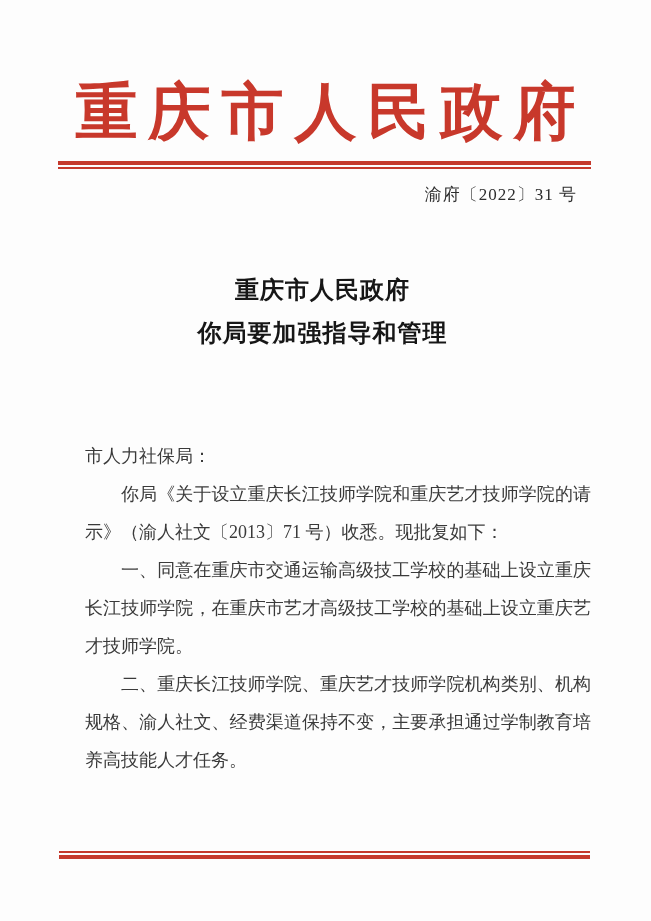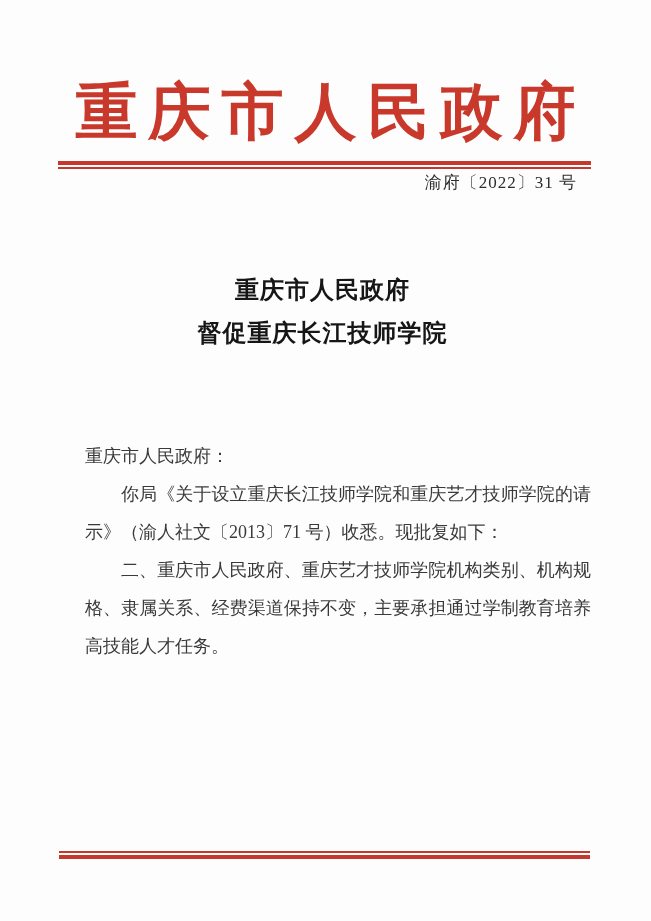--- a/index.html
+++ b/index.html
@@ -41,21 +41,21 @@
   }
   .rule-header { top: 161px; }
   .rule-footer { top: 851px; left: 59px; width: 531px; }
   .rule .thick { height: 3.5px; background: #c5392c; }
   .rule .gap   { height: 2.5px; background: transparent; }
   .rule .thin  { height: 1.5px; background: #c5392c; }
 
   
   .doc-number {
     position: absolute;
-    top: 172px;
+    top: 184px;
     right: 74px;
     font-size: 17px;
     line-height: 22px;
     color: #2d2d2d;
     letter-spacing: 1px;
     white-space: nowrap;
   }
 
   
   .doc-title {
@@ -100,27 +100,28 @@
   <div class="rule rule-header">
     <div class="thick"></div>
     <div class="gap"></div>
     <div class="thin"></div>
   </div>
 
   <div class="doc-number">渝府〔2022〕31 号</div>
 
   <div class="doc-title">
     <div>重庆市人民政府</div>
-    <div>督促重庆长江技师学院</div>
+    <div>你局要加强指导和管理</div>
   </div>
 
   <div class="doc-body">
-    <p>重庆市人民政府：</p>
+    <p>市人力社保局：</p>
     <p class="indent">你局《关于设立重庆长江技师学院和重庆艺才技师学院的请示》（渝人社文〔2013〕71 号）收悉。现批复如下：</p>
-    <p class="indent">二、重庆市人民政府、重庆艺才技师学院机构类别、机构规格、隶属关系、经费渠道保持不变，主要承担通过学制教育培养高技能人才任务。</p>
+    <p class="indent">一、同意在重庆市交通运输高级技工学校的基础上设立重庆长江技师学院，在重庆市艺才高级技工学校的基础上设立重庆艺才技师学院。</p>
+    <p class="indent">二、重庆长江技师学院、重庆艺才技师学院机构类别、机构规格、渝人社文、经费渠道保持不变，主要承担通过学制教育培养高技能人才任务。</p>
   </div>
 
   <div class="rule rule-footer">
     <div class="thin"></div>
     <div class="gap"></div>
     <div class="thick"></div>
   </div>
 
 </div>
 

